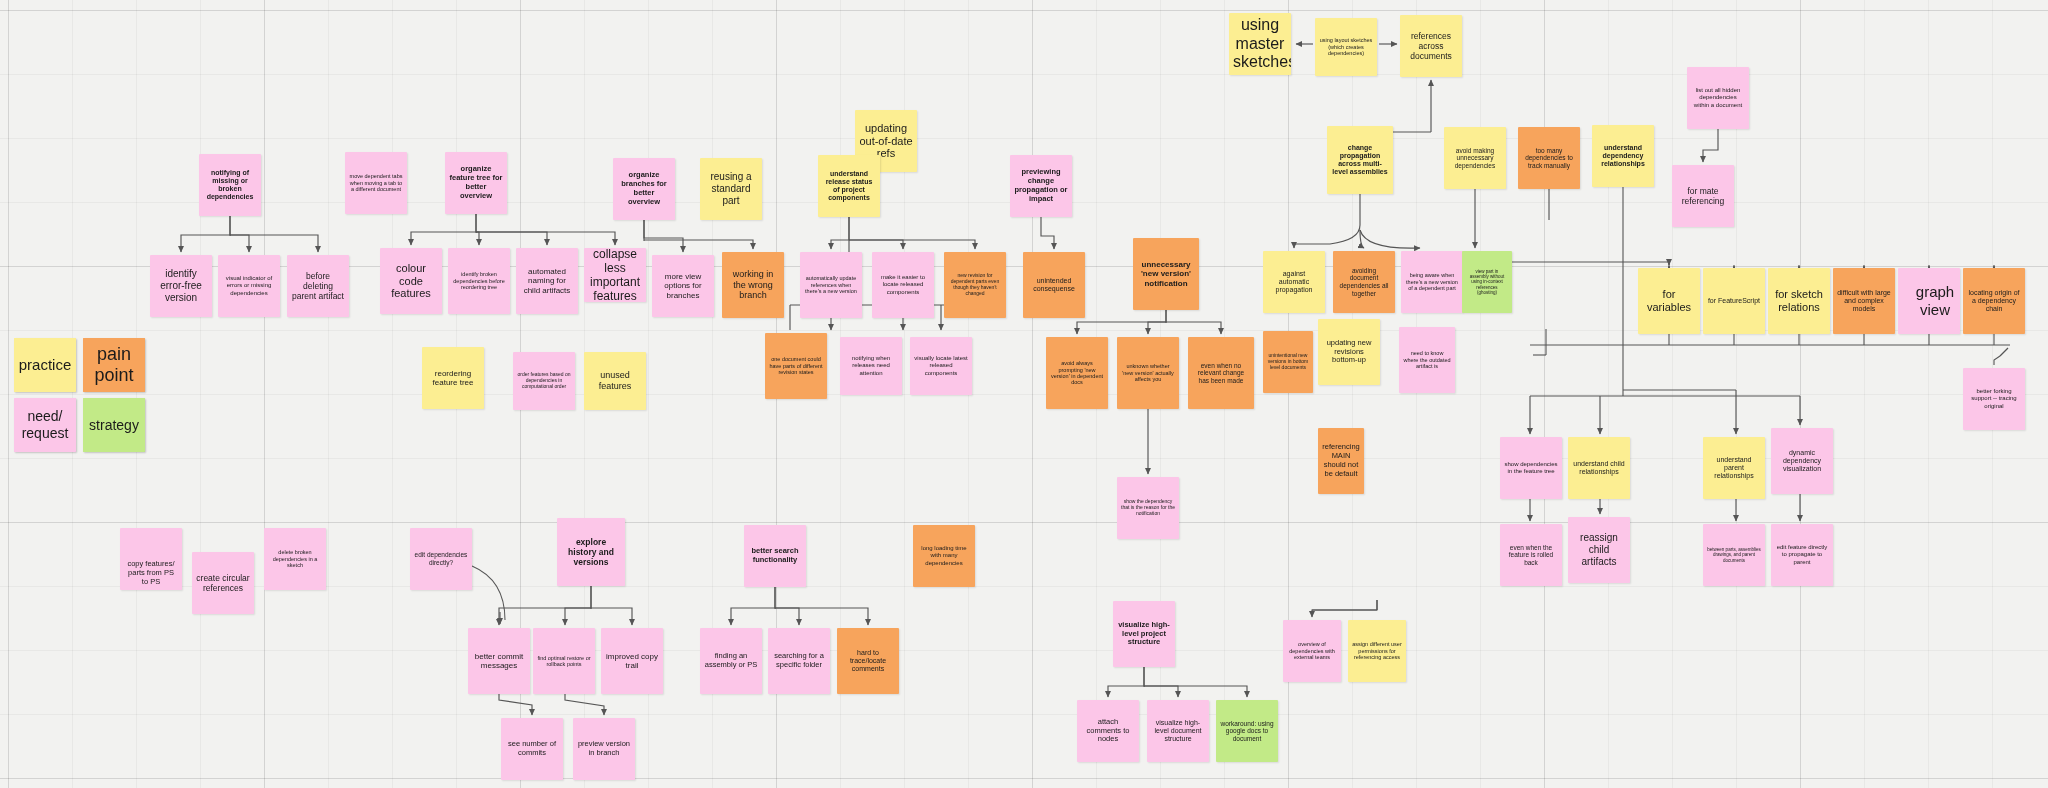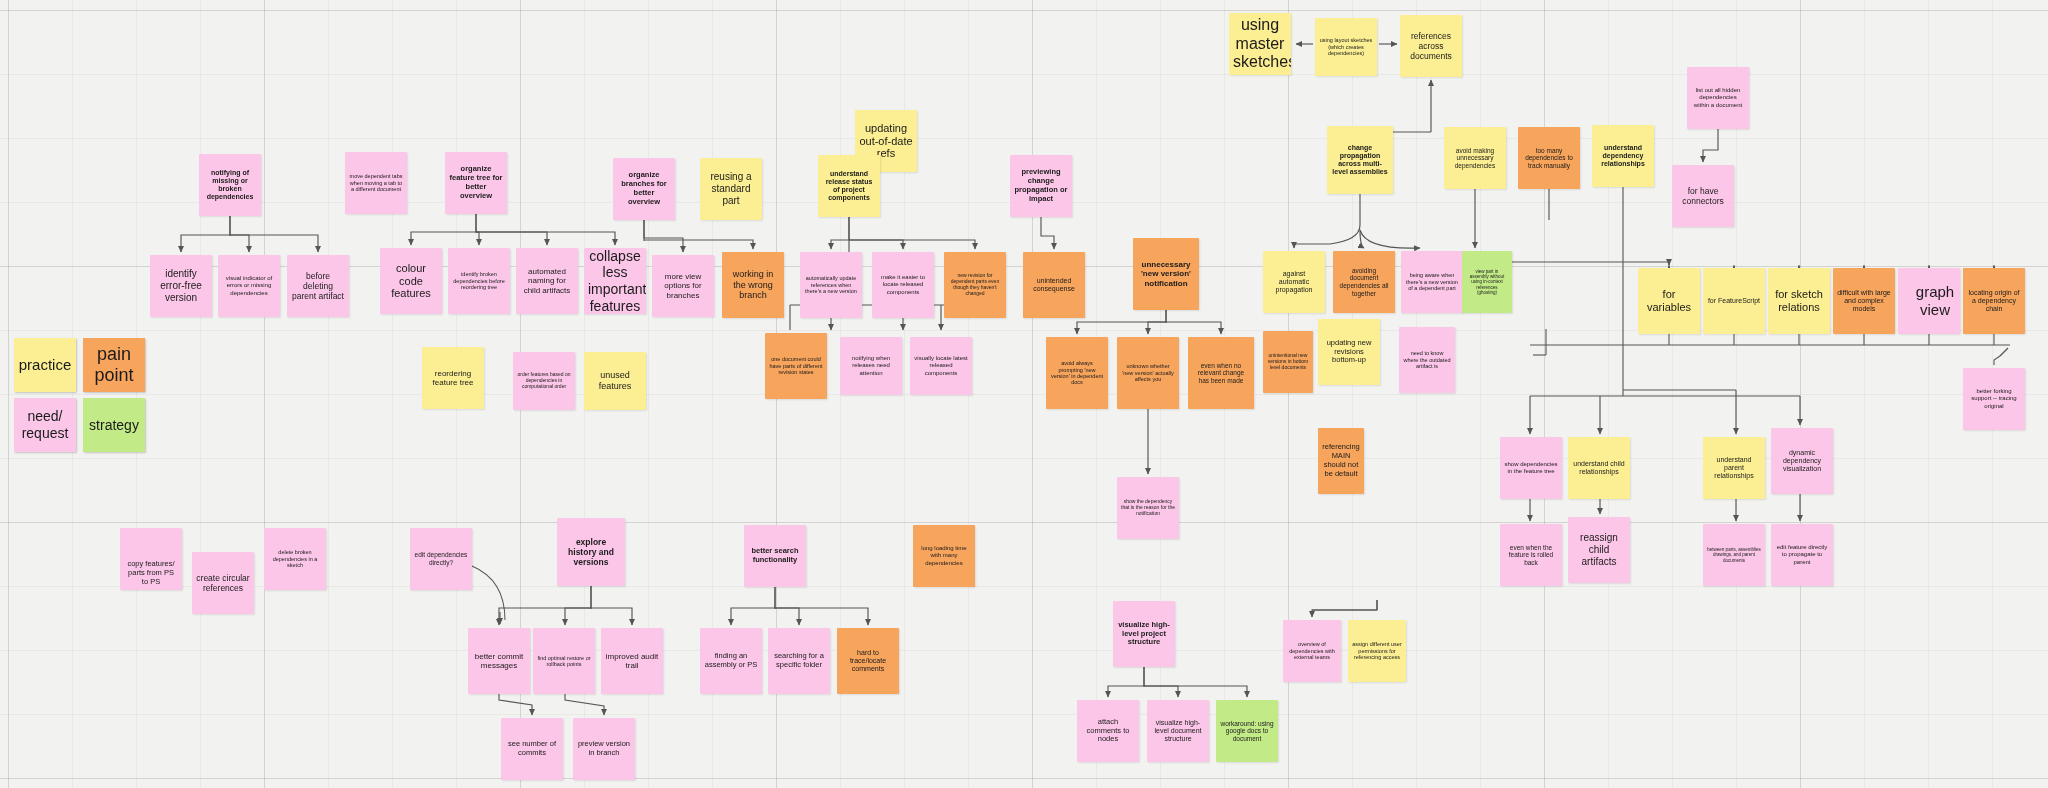--- a/index.html
+++ b/index.html
@@ -250,21 +250,21 @@
       </div>
       <div class="note" style="left: 380px; top: 248px; width: 62px; height: 66px; font-size: 11px; background: rgb(252, 198, 232);">
         <span>colour code features</span>
       </div>
       <div class="note" style="left: 448px; top: 248px; width: 62px; height: 66px; font-size: 5.5px; background: rgb(252, 198, 232);">
         <span>identify broken dependencies before reordering tree</span>
       </div>
       <div class="note" style="left: 516px; top: 248px; width: 62px; height: 66px; font-size: 8px; background: rgb(252, 198, 232);">
         <span>automated naming for child artifacts</span>
       </div>
-      <div class="note" style="left: 584px; top: 248px; width: 62px; height: 66px; font-size: 14px; background: rgb(252, 198, 232);">
+      <div class="note" style="left: 584px; top: 248px; width: 62px; height: 54px; font-size: 12px; background: rgb(252, 198, 232);">
         <span>collapse less important features</span>
       </div>
       <div class="note" style="left: 652px; top: 255px; width: 62px; height: 62px; font-size: 8px; background: rgb(252, 198, 232);">
         <span>more view options for branches</span>
       </div>
       <div class="note" style="left: 722px; top: 252px; width: 62px; height: 66px; font-size: 9px; background: rgb(247, 164, 92);">
         <span>working in the wrong branch</span>
       </div>
       <div class="note" style="left: 800px; top: 252px; width: 62px; height: 66px; font-size: 5.5px; background: rgb(252, 198, 232);">
         <span>automatically update references when there's a new version</span>
@@ -329,21 +329,21 @@
       <div class="note" style="left: 1518px; top: 127px; width: 62px; height: 62px; font-size: 6.5px; background: rgb(247, 164, 92);">
         <span>too many dependencies to track manually</span>
       </div>
       <div class="note bold" style="left: 1592px; top: 125px; width: 62px; height: 62px; font-size: 7px; background: rgb(252, 238, 146);">
         <span>understand dependency relationships</span>
       </div>
       <div class="note" style="left: 1687px; top: 67px; width: 62px; height: 62px; font-size: 6px; background: rgb(252, 198, 232);">
         <span>list out all hidden dependencies within a document</span>
       </div>
       <div class="note" style="left: 1672px; top: 165px; width: 62px; height: 62px; font-size: 8.5px; background: rgb(252, 198, 232);">
-        <span>for have connectors</span>
+        <span>for mate referencing</span>
       </div>
       <div class="note" style="left: 1263px; top: 251px; width: 62px; height: 62px; font-size: 7px; background: rgb(252, 238, 146);">
         <span>against automatic propagation</span>
       </div>
       <div class="note" style="left: 1333px; top: 251px; width: 62px; height: 62px; font-size: 6.5px; background: rgb(247, 164, 92);">
         <span>avoiding document dependencies all together</span>
       </div>
       <div class="note" style="left: 1401px; top: 251px; width: 62px; height: 62px; font-size: 5.5px; background: rgb(252, 198, 232);">
         <span>being aware when there's a new version of a dependent part</span>
       </div>
@@ -428,21 +428,21 @@
       <div class="note" style="left: 913px; top: 525px; width: 62px; height: 62px; font-size: 6px; background: rgb(247, 164, 92);">
         <span>long loading time with many dependencies</span>
       </div>
       <div class="note" style="left: 468px; top: 628px; width: 62px; height: 66px; font-size: 8px; background: rgb(252, 198, 232);">
         <span>better commit messages</span>
       </div>
       <div class="note" style="left: 533px; top: 628px; width: 62px; height: 66px; font-size: 5.5px; background: rgb(252, 198, 232);">
         <span>find optimal restore or rollback points</span>
       </div>
       <div class="note" style="left: 601px; top: 628px; width: 62px; height: 66px; font-size: 8px; background: rgb(252, 198, 232);">
-        <span>improved audit trail</span>
+        <span>improved copy trail</span>
       </div>
       <div class="note" style="left: 501px; top: 718px; width: 62px; height: 62px; font-size: 7.5px; background: rgb(252, 198, 232);">
         <span>see number of commits</span>
       </div>
       <div class="note" style="left: 573px; top: 718px; width: 62px; height: 62px; font-size: 7.5px; background: rgb(252, 198, 232);">
         <span>preview version in branch</span>
       </div>
       <div class="note" style="left: 700px; top: 628px; width: 62px; height: 66px; font-size: 7.5px; background: rgb(252, 198, 232);">
         <span>finding an assembly or PS</span>
       </div>

